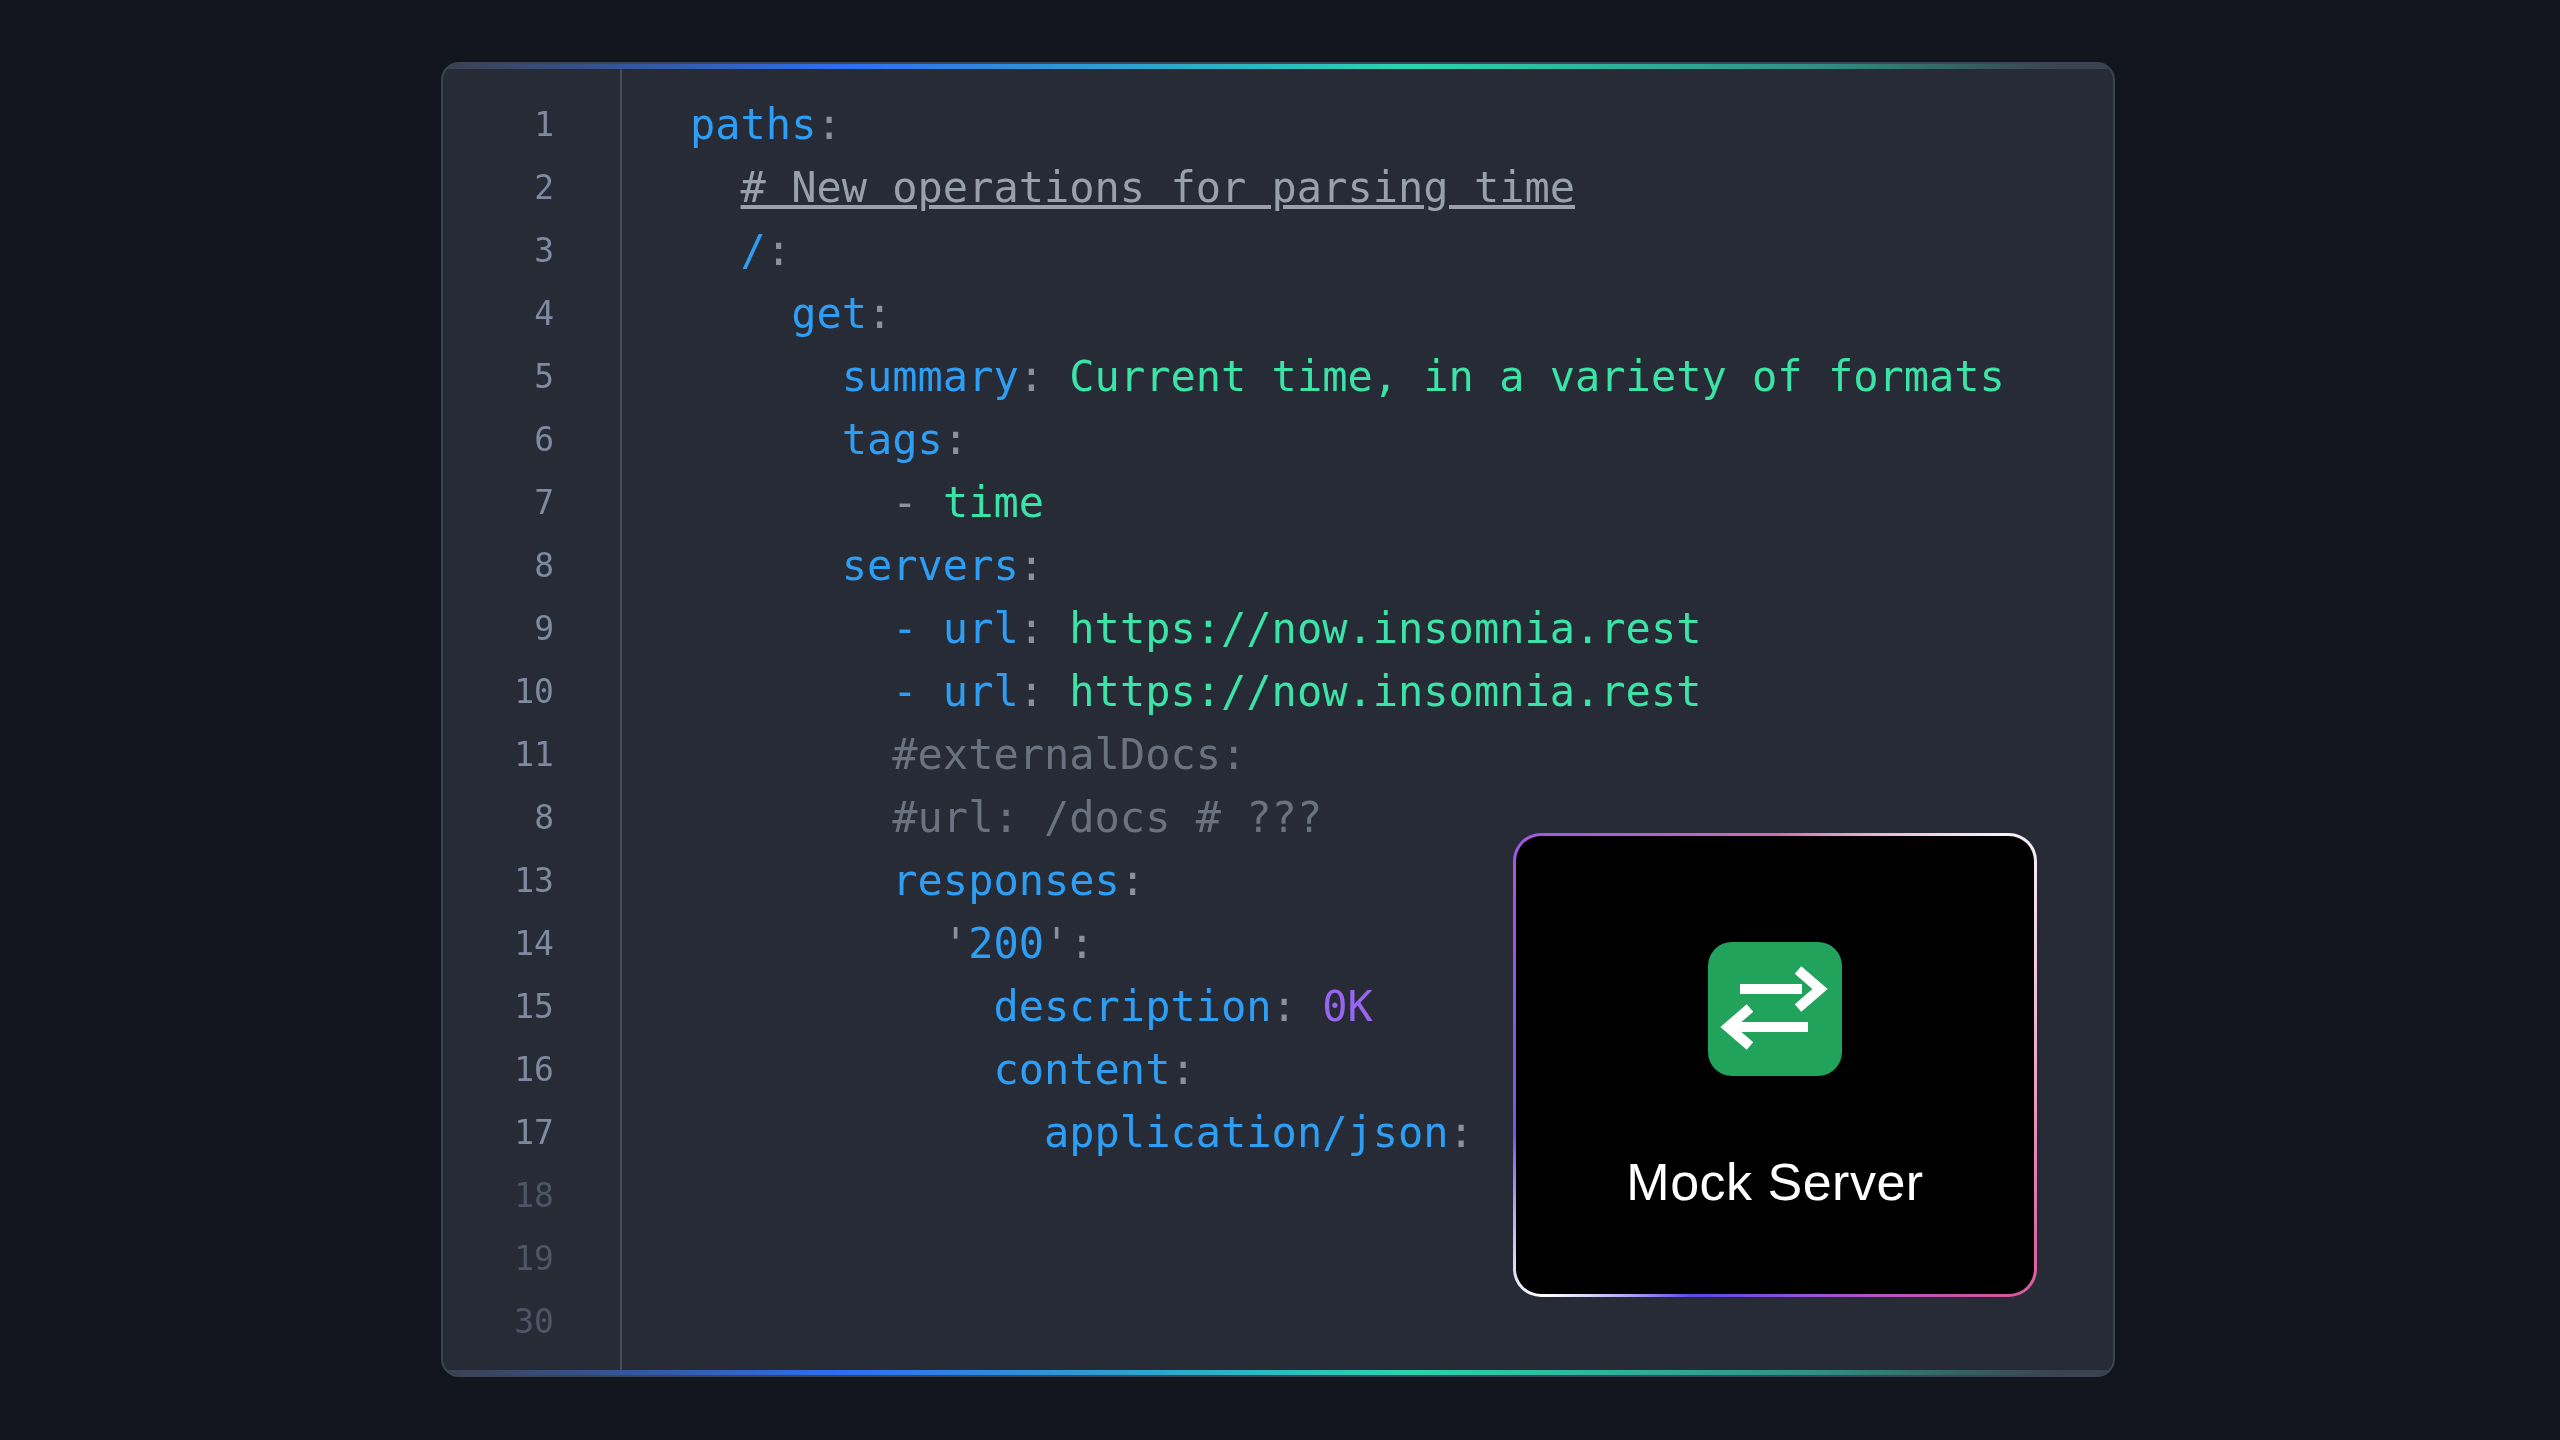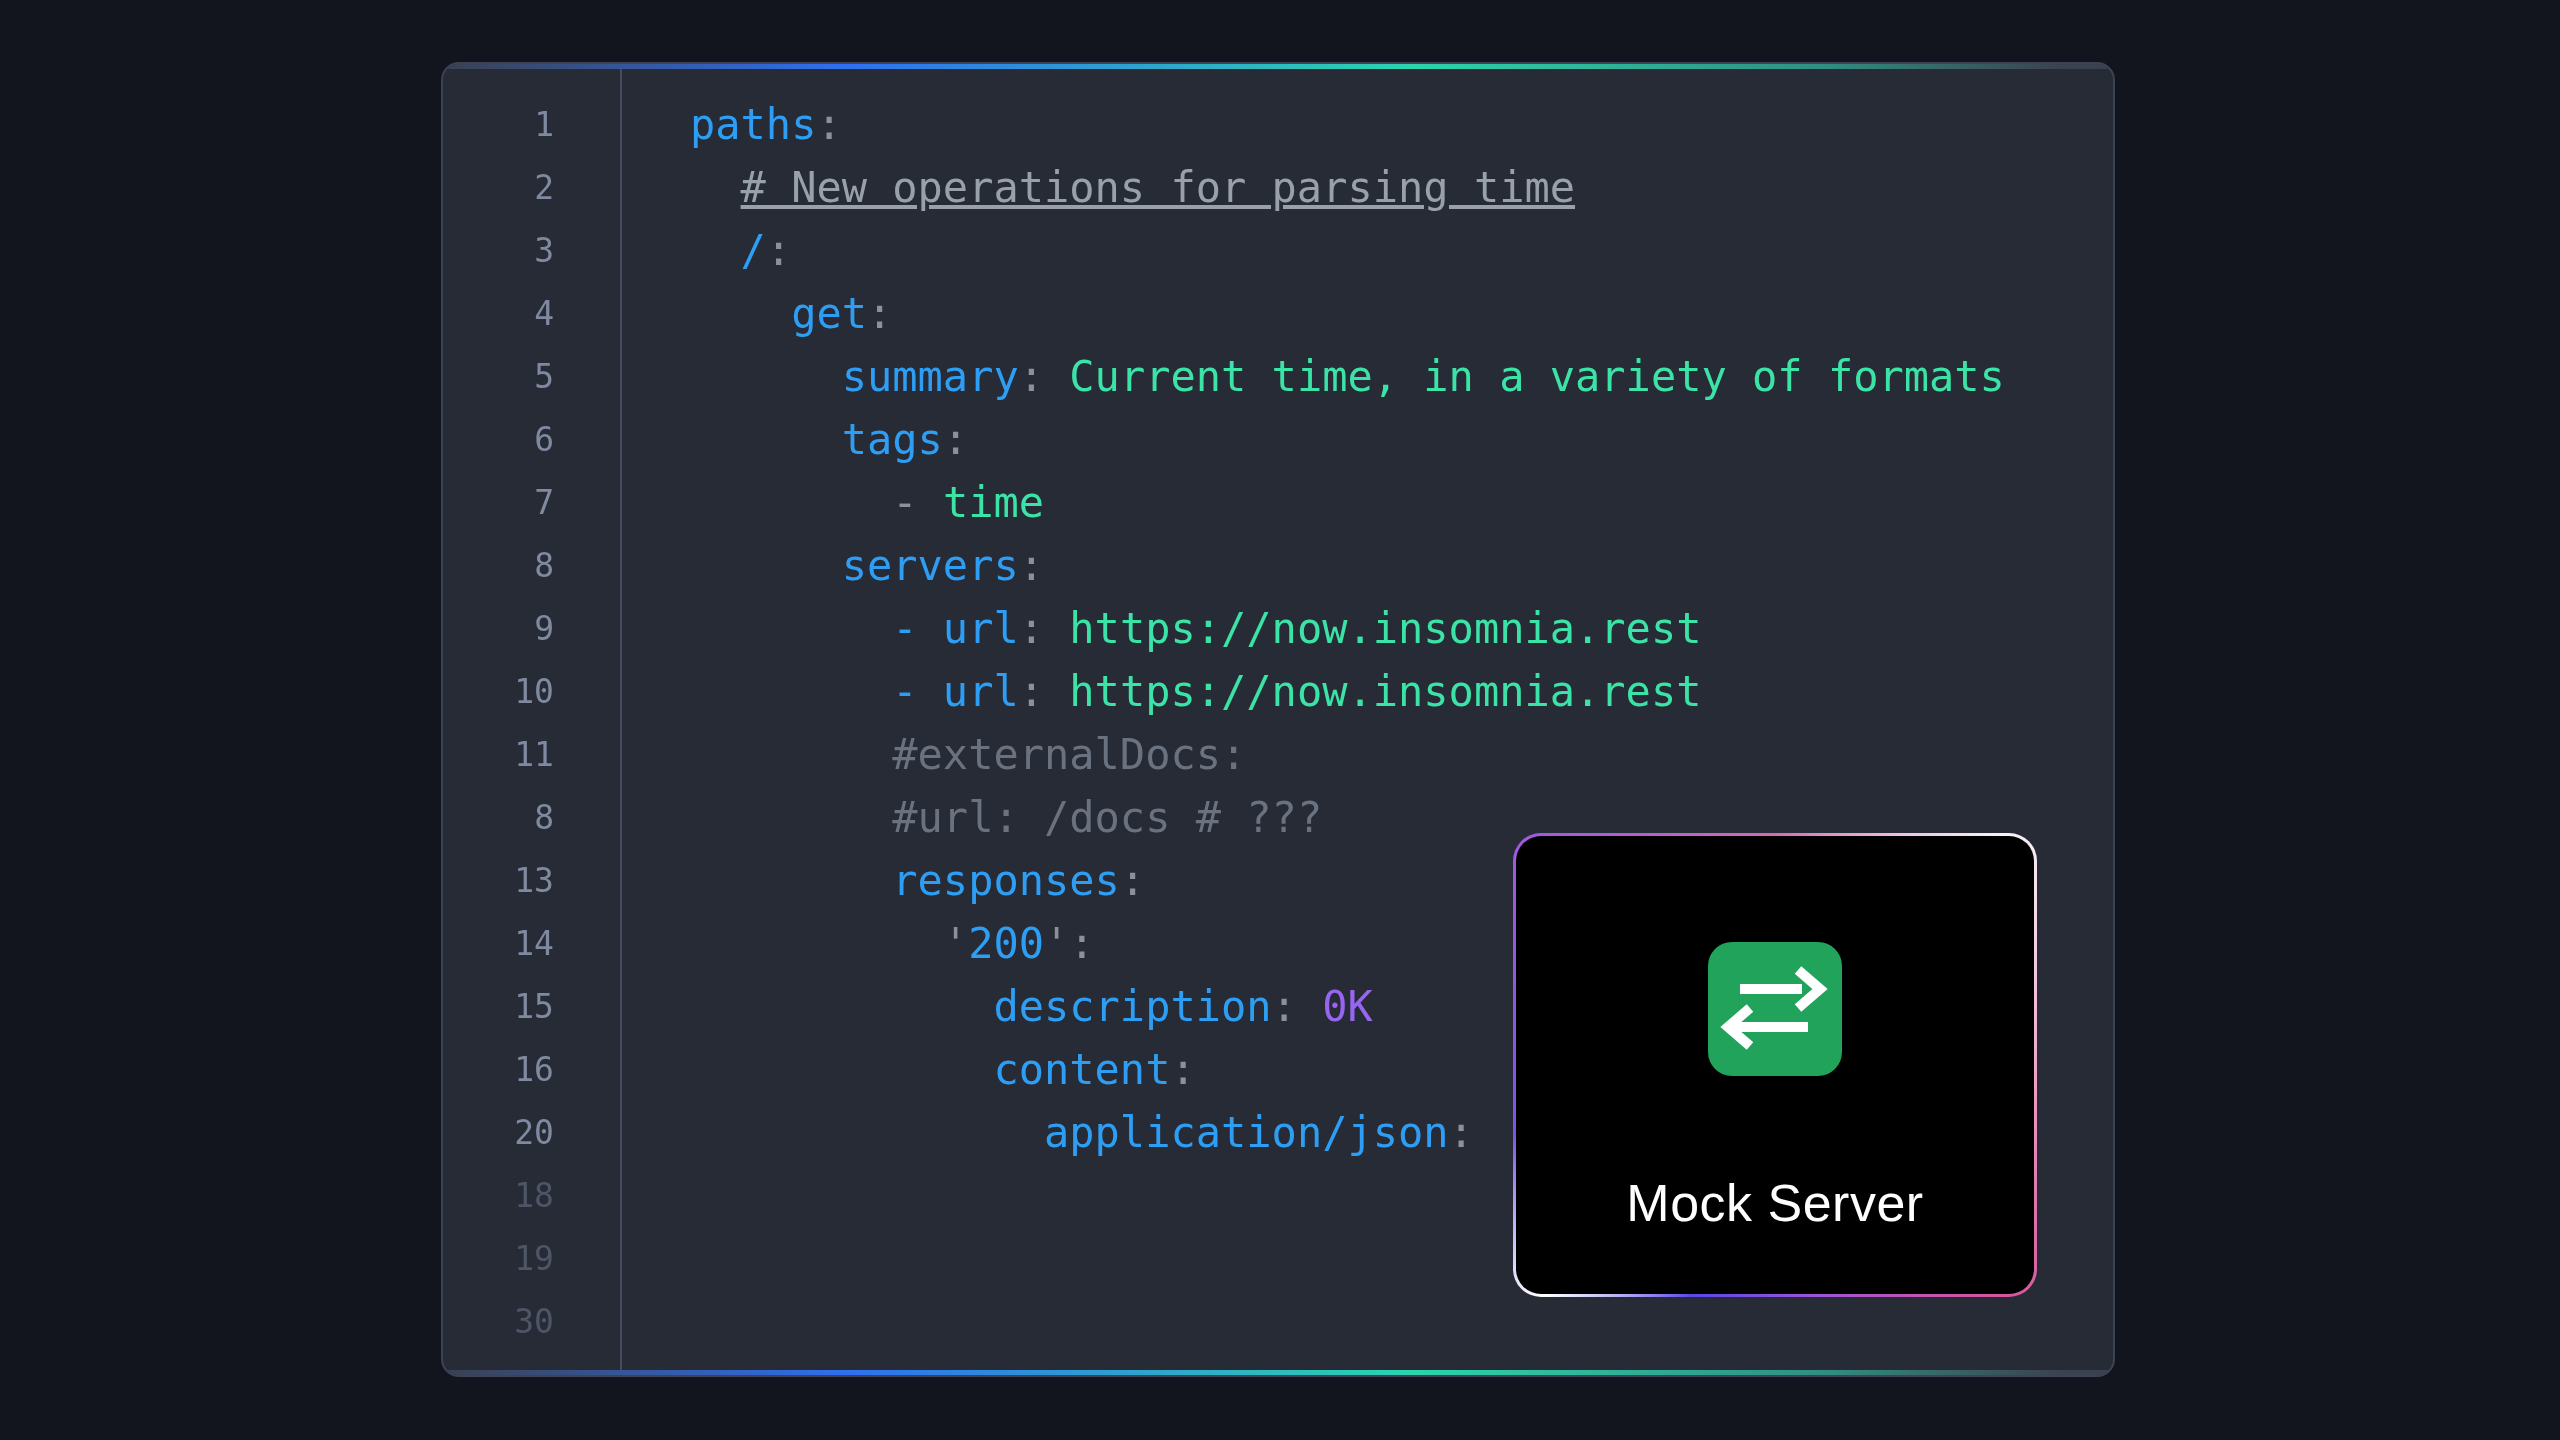--- a/index.html
+++ b/index.html
@@ -77,21 +77,21 @@
     width: 100%; height: 100%;
     background: #000000;
     border-radius: 25px;
     display: flex;
     flex-direction: column;
     align-items: center;
     padding-top: 106px;
   }
   .mock-icon { width: 134px; height: 134px; display: block; }
   .mock-label {
-    margin-top: 97px;
+    margin-top: 76px;
     font-family: "Liberation Sans", sans-serif;
     font-size: 52px;
     font-weight: 500;
     color: #ffffff;
     letter-spacing: 0.5px;
   }
 </style>
 </head>
 <body style="background: rgb(18, 21, 29);">
 
@@ -107,21 +107,21 @@
       <div class="ln">7</div>
       <div class="ln">8</div>
       <div class="ln">9</div>
       <div class="ln">10</div>
       <div class="ln">11</div>
       <div class="ln">8</div>
       <div class="ln">13</div>
       <div class="ln">14</div>
       <div class="ln">15</div>
       <div class="ln">16</div>
-      <div class="ln">20</div>
+      <div class="ln">17</div>
       <div class="ln dim">18</div>
       <div class="ln dim">19</div>
       <div class="ln dim">30</div>
     </div>
   <div class="gutter-divider"></div>
   <div class="code" id="code"><div class="code-line"><span></span><span class="tok-key" style="color: rgb(46, 158, 244);">paths</span><span class="tok-pun" style="color: rgb(138, 145, 156);">:</span></div><div class="code-line"><span>  </span><span class="tok-cl" style="color: rgb(152, 160, 170);"># New operations for parsing time</span></div><div class="code-line"><span>  </span><span class="tok-key" style="color: rgb(46, 158, 244);">/</span><span class="tok-pun" style="color: rgb(138, 145, 156);">:</span></div><div class="code-line"><span>    </span><span class="tok-key" style="color: rgb(46, 158, 244);">get</span><span class="tok-pun" style="color: rgb(138, 145, 156);">:</span></div><div class="code-line"><span>      </span><span class="tok-key" style="color: rgb(46, 158, 244);">summary</span><span class="tok-pun" style="color: rgb(138, 145, 156);">: </span><span class="tok-val" style="color: rgb(60, 227, 167);">Current time, in a variety of formats</span></div><div class="code-line"><span>      </span><span class="tok-key" style="color: rgb(46, 158, 244);">tags</span><span class="tok-pun" style="color: rgb(138, 145, 156);">:</span></div><div class="code-line"><span>        </span><span class="tok-pun" style="color: rgb(138, 145, 156);">- </span><span class="tok-val" style="color: rgb(60, 227, 167);">time</span></div><div class="code-line"><span>      </span><span class="tok-key" style="color: rgb(46, 158, 244);">servers</span><span class="tok-pun" style="color: rgb(138, 145, 156);">:</span></div><div class="code-line"><span>        </span><span class="tok-key" style="color: rgb(46, 158, 244);">- url</span><span class="tok-pun" style="color: rgb(138, 145, 156);">: </span><span class="tok-val" style="color: rgb(60, 227, 167);">https://now.insomnia.rest</span></div><div class="code-line"><span>        </span><span class="tok-key" style="color: rgb(46, 158, 244);">- url</span><span class="tok-pun" style="color: rgb(138, 145, 156);">: </span><span class="tok-val" style="color: rgb(60, 227, 167);">https://now.insomnia.rest</span></div><div class="code-line"><span>        </span><span class="tok-cd" style="color: rgb(106, 114, 128);">#externalDocs:</span></div><div class="code-line"><span>        </span><span class="tok-cd" style="color: rgb(106, 114, 128);">#url: /docs # ???</span></div><div class="code-line"><span>        </span><span class="tok-key" style="color: rgb(46, 158, 244);">responses</span><span class="tok-pun" style="color: rgb(138, 145, 156);">:</span></div><div class="code-line"><span>          </span><span class="tok-pun" style="color: rgb(138, 145, 156);">'</span><span class="tok-key" style="color: rgb(46, 158, 244);">200</span><span class="tok-pun" style="color: rgb(138, 145, 156);">':</span></div><div class="code-line"><span>            </span><span class="tok-key" style="color: rgb(46, 158, 244);">description</span><span class="tok-pun" style="color: rgb(138, 145, 156);">: </span><span class="tok-pur" style="color: rgb(151, 101, 240);">0K</span></div><div class="code-line"><span>            </span><span class="tok-key" style="color: rgb(46, 158, 244);">content</span><span class="tok-pun" style="color: rgb(138, 145, 156);">:</span></div><div class="code-line"><span>              </span><span class="tok-key" style="color: rgb(46, 158, 244);">application/json</span><span class="tok-pun" style="color: rgb(138, 145, 156);">:</span></div><div class="code-line"><span></span></div><div class="code-line"><span></span></div><div class="code-line"><span></span></div></div>
   <div class="accent-bar accent-bottom"></div>
 </div>
 
 <div class="mock-card-border" id="card-border" style="background: conic-gradient(rgb(214, 106, 178) 0deg, rgb(247, 243, 247) 45deg, rgb(235, 158, 196) 95deg, rgb(213, 86, 156) 135deg, rgb(154, 85, 216) 170deg, rgb(90, 72, 232) 200deg, rgb(255, 255, 255) 225deg, rgb(122, 85, 229) 255deg, rgb(163, 90, 224) 315deg, rgb(214, 106, 178) 360deg);">

